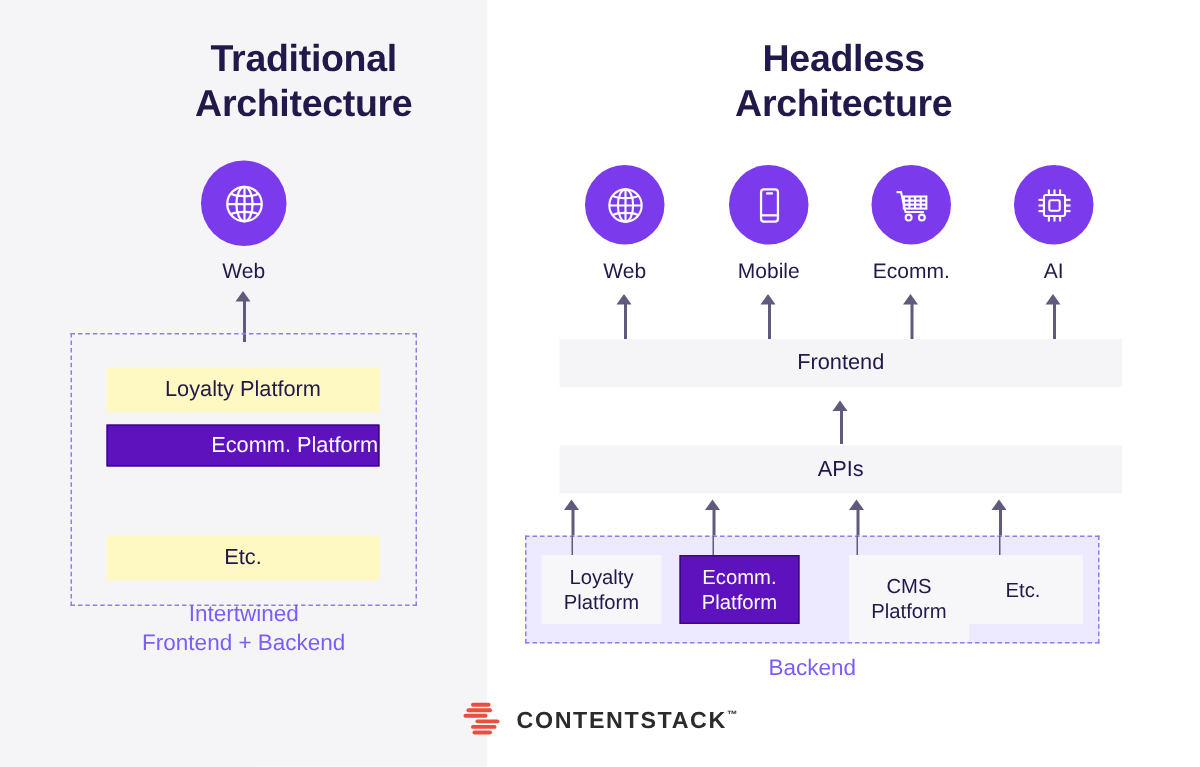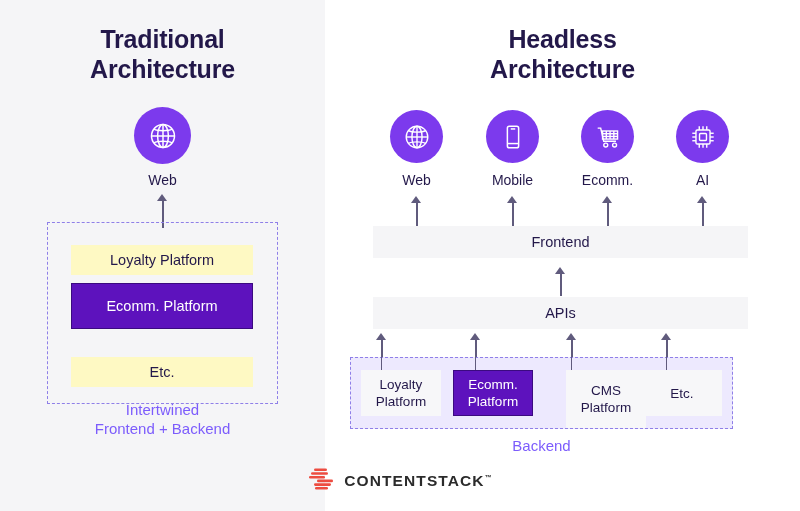--- a/index.html
+++ b/index.html
@@ -36,21 +36,21 @@
     position: absolute;
     left: 0;
     width: 100%;
     text-align: center;
     color: #23184a;
     font-size: 25px;
     font-weight: bold;
     line-height: 30px;
     letter-spacing: -0.2px;
   }
-  .panel-title.left { top: 24px; }
+  .panel-title.left { top: 24px; margin-left: 40px; }
   .panel-title.right { top: 24px; text-align: center; }
 
   
   .icon-badge {
     position: absolute;
     border-radius: 50%;
     background: #7c3aed;
     display: flex;
     align-items: center;
     justify-content: center;
@@ -228,21 +228,21 @@
     <div class="arrow" style="left:157px; top:194px; height:34px;">
       <div class="head"></div>
         <div class="shaft"></div>
     </div>
 
     <div class="dashed-box" style="left:47px; top:222px; width:231px; height:182px;"></div>
 
     <div class="stack-box" style="left:71px; top:245px; width:182px; height:30px;">
       <span>Loyalty Platform</span>
     </div>
-    <div class="stack-box highlight" style="left:71px; top:283px; width:182px; height:46px;">
+    <div class="stack-box highlight" style="left:71px; top:283px; width:182px; height:28px;justify-content:flex-end;">
       <span>Ecomm. Platform</span>
     </div>
     <div class="stack-box" style="left:71px; top:357px; width:182px; height:30px;">
       <span>Etc.</span>
     </div>
 
     <div class="caption" style="left:32px; top:400px; width:261px;">
       <div>Intertwined</div>
       <div>Frontend + Backend</div>
     </div>

